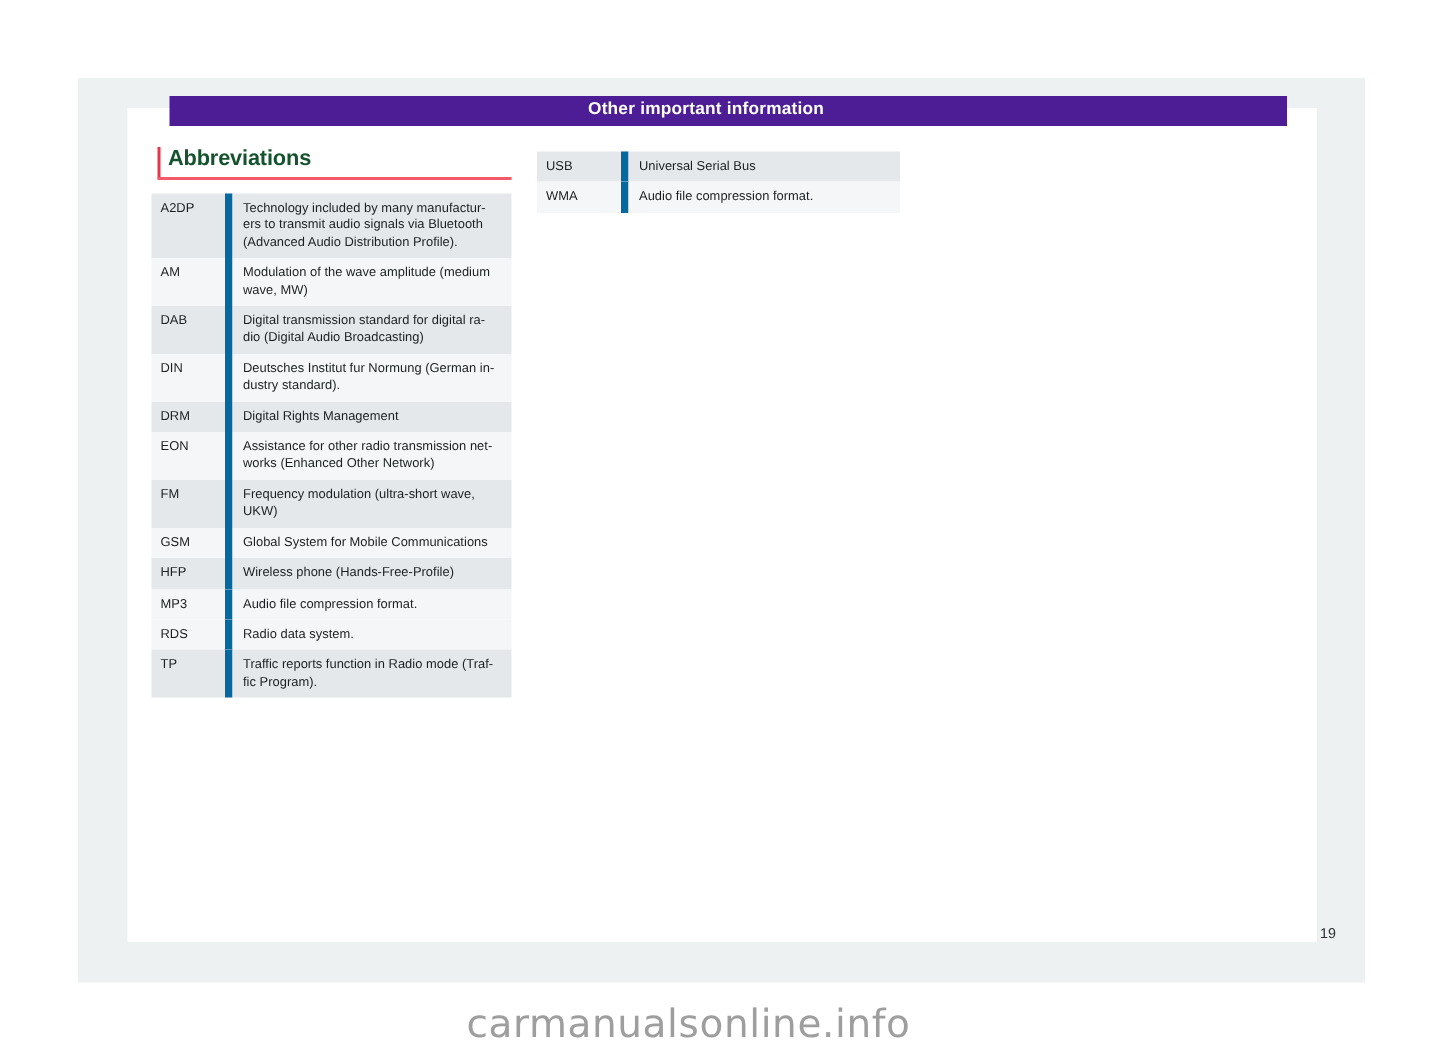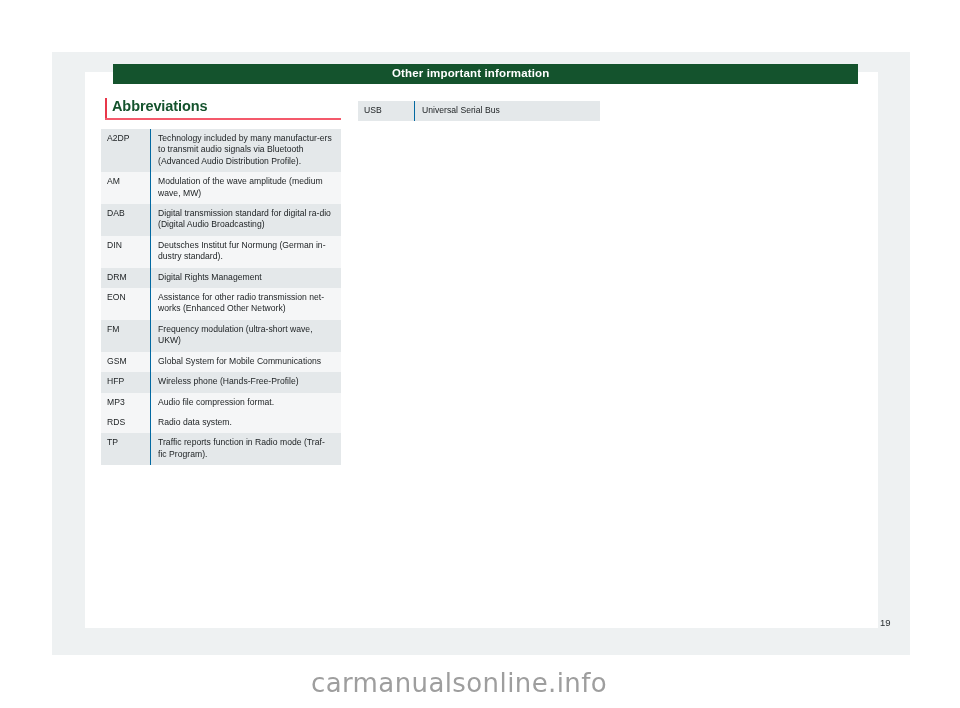--- a/index.html
+++ b/index.html
@@ -35,21 +35,21 @@
     background: #ffffff;
   }
 
   
   #header-bar {
     position: absolute;
     left: 113px;
     top: 64px;
     width: 745px;
     height: 20px;
-    background: #14532d;
+    background: #4c1d95;
   }
   #header-bar .header-title {
     position: absolute;
     left: 279px;
     top: 3px;
     color: #ffffff;
     font-size: 11.5px;
     font-weight: bold;
     letter-spacing: 0.15px;
     white-space: nowrap;
@@ -124,21 +124,21 @@
     width: 48px;
   }
   .abbrev-table td.col-def {
     padding-left: 7px;
     padding-right: 8px;
   }
   
   .abbrev-table tr.shade-dark td { background: #e4e8ea; }
   .abbrev-table tr.shade-light td { background: #f5f6f7; }
   
-  .abbrev-table td.col-term { border-right: 1px solid #0369a1; }
+  .abbrev-table td.col-term { border-right: 5px solid #0369a1; }
 
   
   #page-number {
     position: absolute;
     left: 880px;
     top: 617px;
     width: 22px;
     text-align: left;
     font-size: 9.5px;
     color: #2a2f32;
@@ -228,18 +228,22 @@
       </tr>
     </tbody>
 </table>
 
 <table class="abbrev-table" id="table-right">
   <tbody>
       <tr class="shade-dark">
         <td class="col-term">USB</td>
         <td class="col-def">Universal Serial Bus</td>
       </tr>
+      <tr class="shade-light">
+        <td class="col-term">WMA</td>
+        <td class="col-def">Audio file compression format.</td>
+      </tr>
     </tbody>
 </table>
 
 <div id="page-number">19</div>
 
 <div id="watermark">carmanualsonline.info</div>
 
 </body></html>

